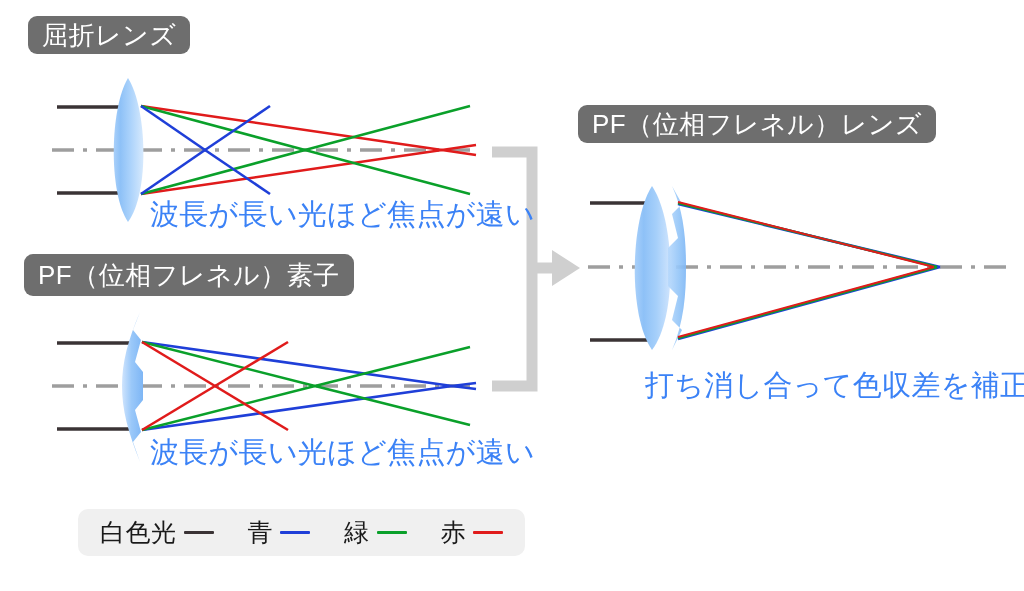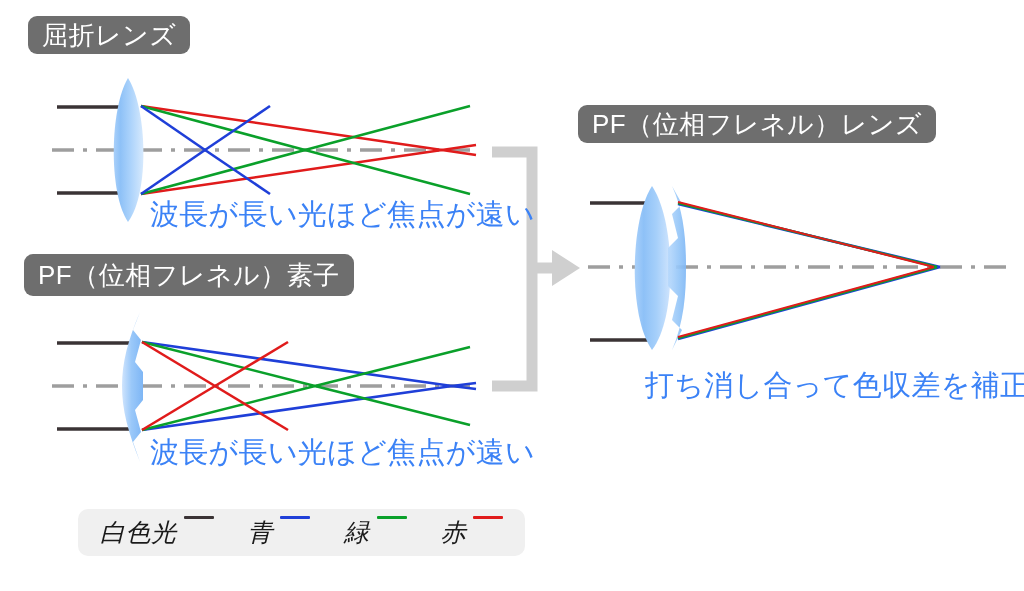--- a/index.html
+++ b/index.html
@@ -49,23 +49,22 @@
     height: 47px;
     background: #f0f0f0;
     border-radius: 10px;
     display: flex;
     align-items: center;
     padding: 0 22px;
     box-sizing: border-box;
   }
   .legend-item {
     display: flex;
-    align-items: flex-start;
+    align-items: center;
     white-space: nowrap;
-    font-style: italic;
   }
   .legend-label {
     font-size: 25px;
     color: #1a1a1a;
     letter-spacing: 0.5px;
   }
   .legend-swatch {
     display: inline-block;
     width: 30px;
     height: 3px;

